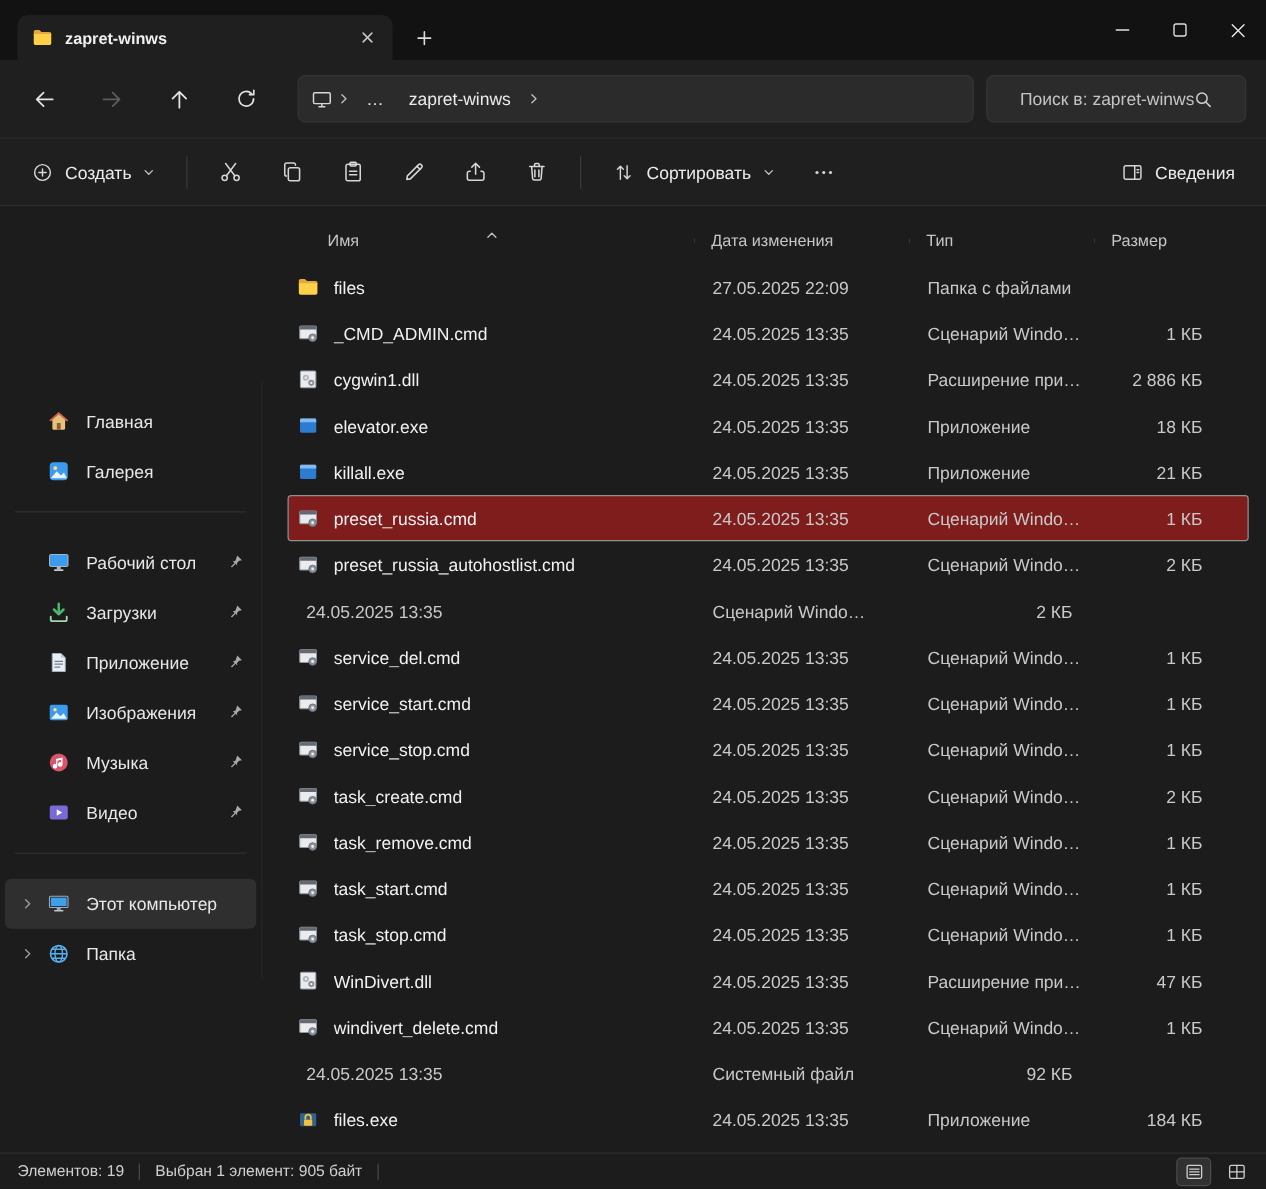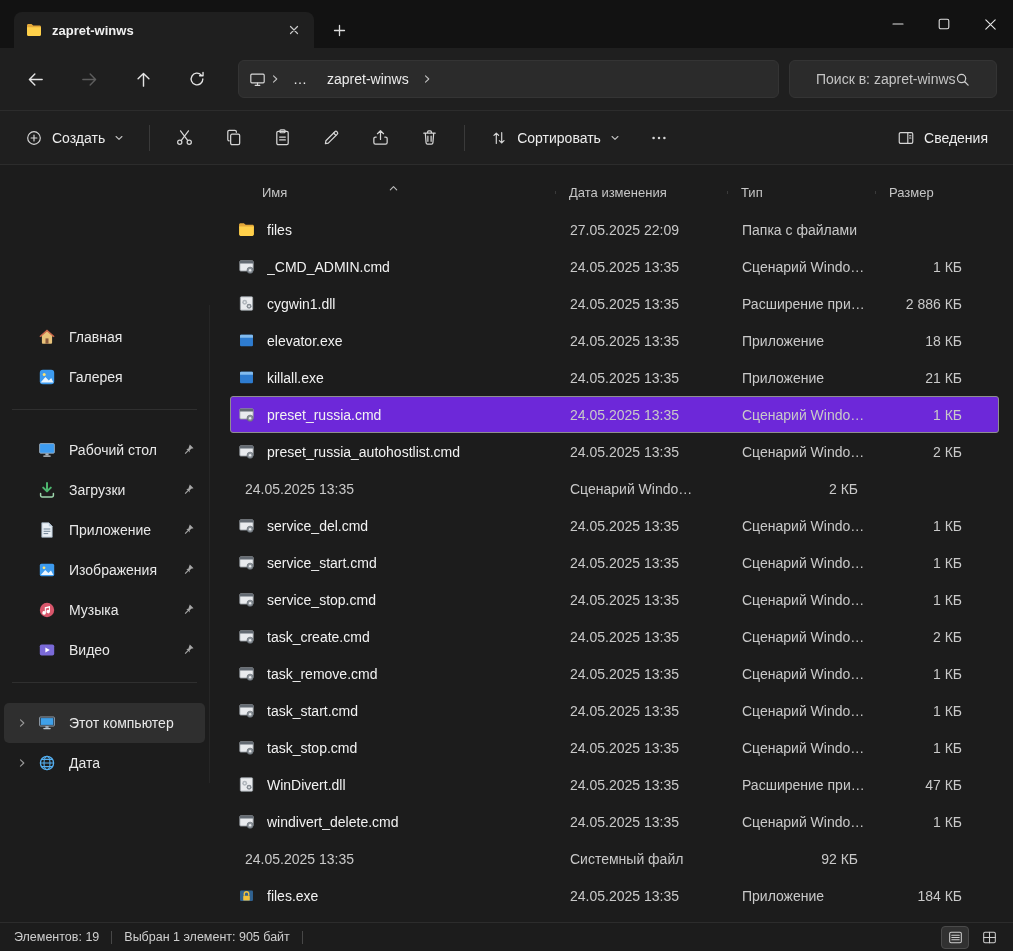--- a/index.html
+++ b/index.html
@@ -63,21 +63,21 @@
 
   .main { flex: 1; padding: 4px 14px 0 20px; overflow: hidden; }
   .colheader { display: grid; grid-template-columns: 325px 172px 148px 104px; height: 30px; align-items: center; color: #c6c6c6; font-size: 13px; }
   .hcell { position: relative; padding-left: 14px; white-space: nowrap; overflow: hidden; }
   .hcell.name { padding-left: 32px; }
   .hcell:not(.name)::before { content: ""; position: absolute; left: 0; top: 6px; bottom: 6px; width: 1px; background: #3a3a3a; }
   .sort-caret { position: absolute; left: 158px; top: -2px; width: 11px; height: 11px; }
 
   .rows { margin-top: 4px; }
   .file-row { display: grid; grid-template-columns: 325px 172px 148px 104px; height: 37px; align-items: center; font-size: 14px; border: 1px solid transparent; border-radius: 3px; }
-  .file-row.selected { background: #6d28d9; border-color: #8f8f8f; }
+  .file-row.selected { background: #7f1d1d; border-color: #8f8f8f; }
   .cell { white-space: nowrap; overflow: hidden; }
   .cell.name { display: flex; align-items: center; gap: 12px; padding-left: 7px; color: #f2f2f2; }
   .cell.name .icon { width: 17px; height: 17px; }
   .fname { white-space: nowrap; overflow: hidden; }
   .cell.date, .cell.type { padding-left: 14px; color: #c9c9c9; }
   .cell.size { text-align: right; padding-right: 18px; color: #c9c9c9; }
 
   
   .statusbar { height: 29px; background: #1c1c1c; border-top: 1px solid #2c2c2c; display: flex; align-items: center; padding: 0 10px 0 14px; gap: 12px; font-size: 12.5px; color: #cfcfcf; flex: none; }
   .vdiv { width: 1px; height: 13px; background: #474747; }
@@ -451,21 +451,21 @@
               </svg>
             </span>
           </span>
           <span class="icon fico">
             <svg viewBox="0 0 18 18">
               <circle cx="9" cy="9" r="6.6" fill="none" stroke="#55aff0" stroke-width="1.3"></circle>
               <ellipse cx="9" cy="9" rx="3" ry="6.6" fill="none" stroke="#55aff0" stroke-width="1.1"></ellipse>
               <path d="M2.4 9h13.2M3.2 5.4h11.6M3.2 12.6h11.6" stroke="#55aff0" stroke-width="1.1" fill="none"></path>
             </svg>
           </span>
-          <span class="side-label">Дата</span>
+          <span class="side-label">Папка</span>
         </div>
       </nav>
 
     <section class="main">
       <div class="colheader">
         <div class="hcell name">
           <span>Имя</span>
           <span class="sort-caret icon">
             <svg class="ln" viewBox="0 0 12 12">
                 <path stroke="#bdbdbd" stroke-width="1.2" d="M2.5 7.5 6 4l3.5 3.5"></path>

